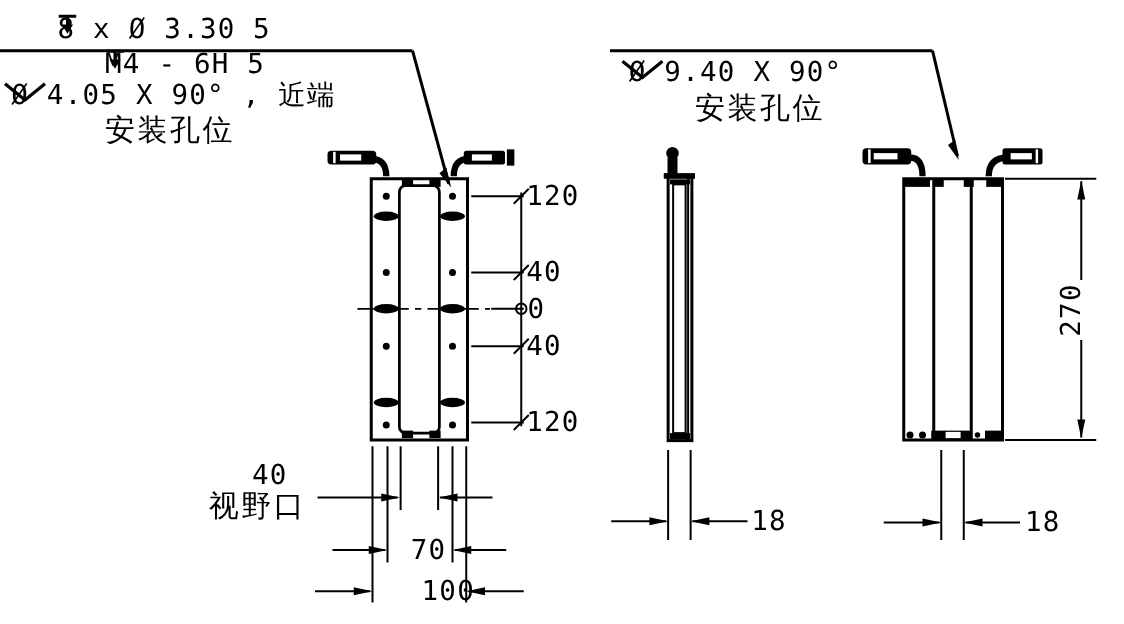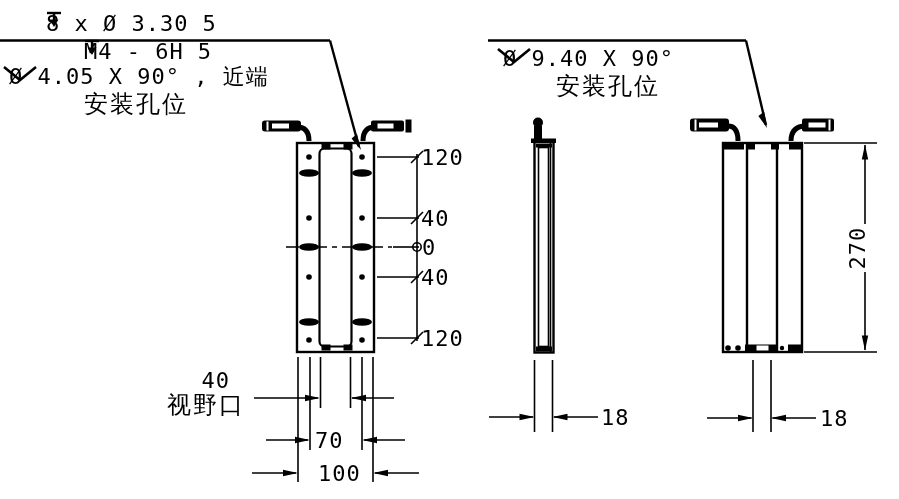--- a/index.html
+++ b/index.html
@@ -13,21 +13,21 @@
   svg .thin{stroke:#000;fill:none;stroke-width:1.6;}
   svg .cable{stroke:#000;fill:none;stroke-width:5;}
   svg .blk{fill:#000;stroke:none;}
   svg .wht{fill:#fff;stroke:none;}
   svg .dash{stroke:#000;fill:none;stroke-width:1.4;stroke-dasharray:13 5 5 5;}
   .lbl{position:absolute;font-size:22px;line-height:25px;white-space:nowrap;letter-spacing:1px;}
   .cjk{font-family:"DejaVu Sans","Liberation Sans",sans-serif;font-size:24px;letter-spacing:2px;}
   .callout{position:absolute;font-size:22px;line-height:25px;white-space:nowrap;letter-spacing:1px;display:flex;align-items:center;}
   .callout .sym{display:inline-block;margin:0 7px;}
   .rot{transform:rotate(-90deg);transform-origin:center center;text-align:center;}
-  .ctr{text-align:left;}
+  .ctr{text-align:right;}
   .rgt{text-align:right;}
 </style>
 </head>
 <body>
 
 <div class="canvas">
 
   <svg width="899" height="499" viewBox="0 0 899 499">
 
     <g>

